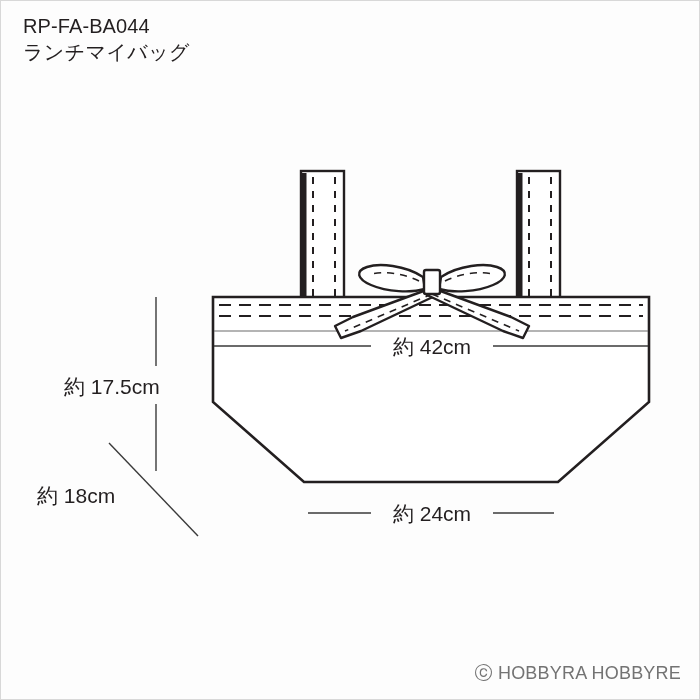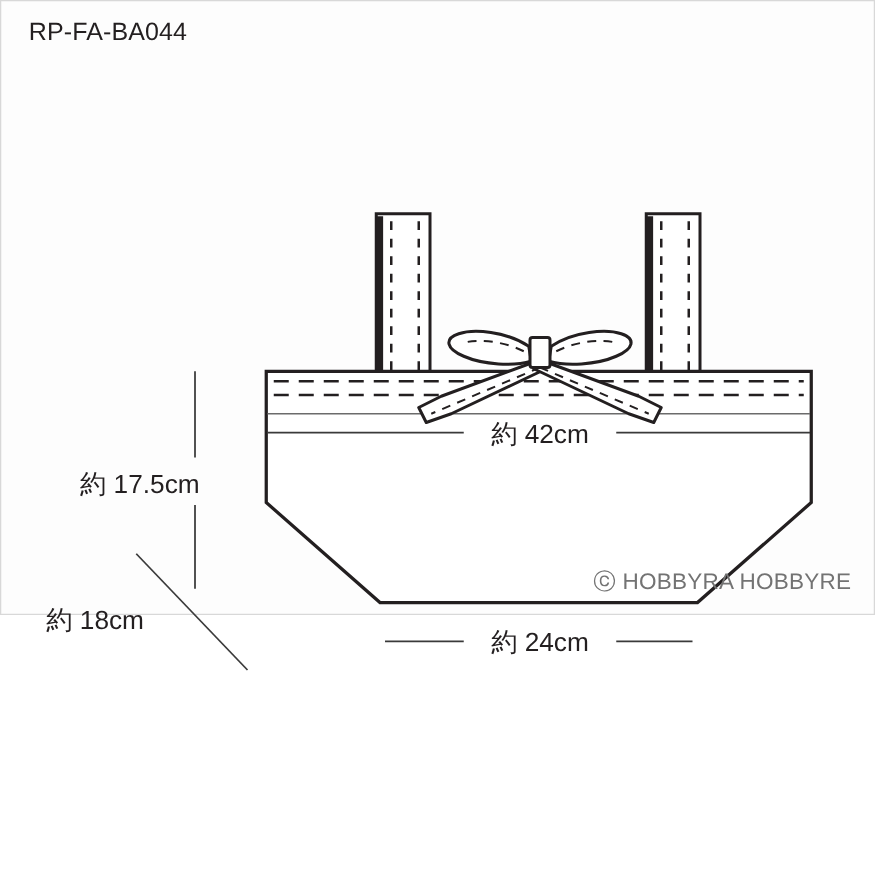--- a/index.html
+++ b/index.html
@@ -9,21 +9,21 @@
   body {
     width: 700px;
     height: 700px;
     background: #ffffff;
     font-family: "Liberation Sans", sans-serif;
     overflow: hidden;
   }
   #page {
     position: relative;
     width: 700px;
-    height: 492px;
+    height: 700px;
     background: #fdfdfd;
     box-sizing: border-box;
     border: 1px solid #d8d8d8;
   }
   #title-block {
     position: absolute;
     left: 22px;
     top: 12px;
     line-height: 1.32;
     color: #231f20;
@@ -60,20 +60,21 @@
     font-family: "Liberation Sans", sans-serif;
   }
 </style>
 </head>
 <body>
 
 <div id="page">
 
   <div id="title-block">
     <div id="product-code">RP-FA-BA044</div>
+    <div id="product-name">ランチマイバッグ</div>
   </div>
 
   <svg id="figure" viewBox="0 0 700 700">
 
     <g>
       <rect x="300" y="170" width="43" height="132" fill="#ffffff" stroke="#231f20" stroke-width="2.4"></rect>
       <path d="M 303 172 L 303 302" stroke="#231f20" stroke-width="5" fill="none"></path>
       <path d="M 309 174 L 309 300" stroke="#ffffff" stroke-width="2" fill="none"></path>
       <line x1="312" y1="176" x2="312" y2="300" stroke="#231f20" stroke-width="2" stroke-dasharray="7 7"></line>
       <line x1="334" y1="176" x2="334" y2="300" stroke="#231f20" stroke-width="2" stroke-dasharray="7 7"></line>

